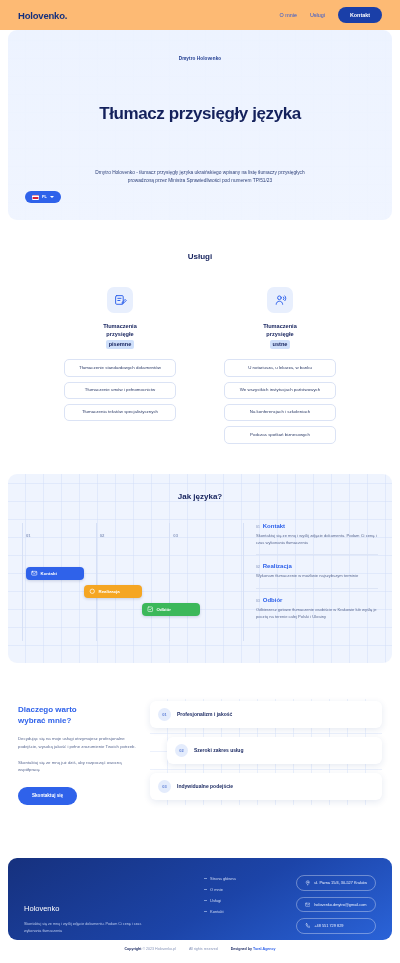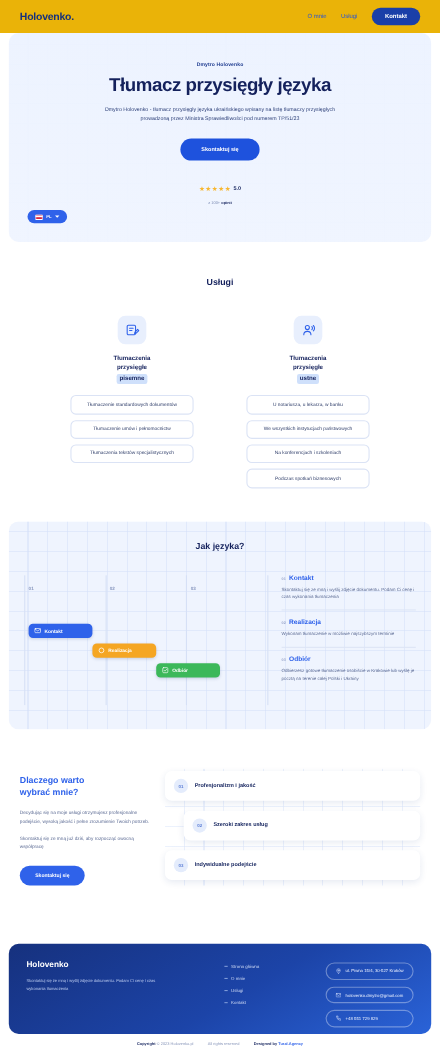--- a/index.html
+++ b/index.html
@@ -14,21 +14,21 @@
 
   .page { width: 400px; height: 963px; position: relative; }
 
   
   .header {
     height: 30px;
     padding: 0 18px;
     display: flex;
     align-items: center;
     justify-content: space-between;
-    background: #eab308;
+    background: #fdba74;
   }
   .logo {
     font-size: 9.5px;
     font-weight: bold;
     color: #14307e;
     letter-spacing: -0.2px;
   }
   .nav { display: flex; align-items: center; gap: 13px; }
   .nav-link {
     font-size: 5.4px;
@@ -55,20 +55,21 @@
     background:
       linear-gradient(rgba(237,243,255,0.92), rgba(240,245,255,0.92)),
       repeating-linear-gradient(0deg, transparent 0 17px, #dfe8fb 17px 18px),
       repeating-linear-gradient(90deg, transparent 0 17px, #dfe8fb 17px 18px);
     background-color: #eef3fe;
     position: relative;
     overflow: hidden;
     display: flex;
     flex-direction: column;
     align-items: center;
+    gap: 36px;
   }
   .hero-eyebrow {
     margin-top: 26px;
     font-size: 4.6px;
     font-weight: bold;
     color: #1d3a8f;
     letter-spacing: 0.1px;
   }
   .hero-title {
     margin-top: 7px;
@@ -286,21 +287,21 @@
     left: 8px; right: 8px; top: 858px;
     height: 82px;
     border-radius: 9px;
     background: linear-gradient(150deg, #16317e 0%, #1c44a8 55%, #2a63d8 100%);
     padding: 14px 16px;
     display: flex;
     justify-content: space-between;
     overflow: hidden;
   }
   .f-brand { width: 120px; }
-  .f-logo { font-size: 7.5px; font-weight: bold; color: #fff; }
+  .f-logo { font-size: 7.5px; font-weight: normal; color: #fff; margin-top: 32px; }
   .f-desc {
     margin-top: 8px;
     font-size: 3.7px; color: #b9c9ee; line-height: 1.8;
   }
   .f-nav { display: flex; flex-direction: column; gap: 6px; padding-top: 4px; }
   .f-nav-item {
     font-size: 4px; color: #cdd9f4; display: flex; align-items: center; gap: 3px;
   }
   .f-dash { width: 3px; height: 0.7px; background: #7e9ad8; display: inline-block; }
   .f-contacts { display: flex; flex-direction: column; gap: 6px; padding-top: 3px; }

